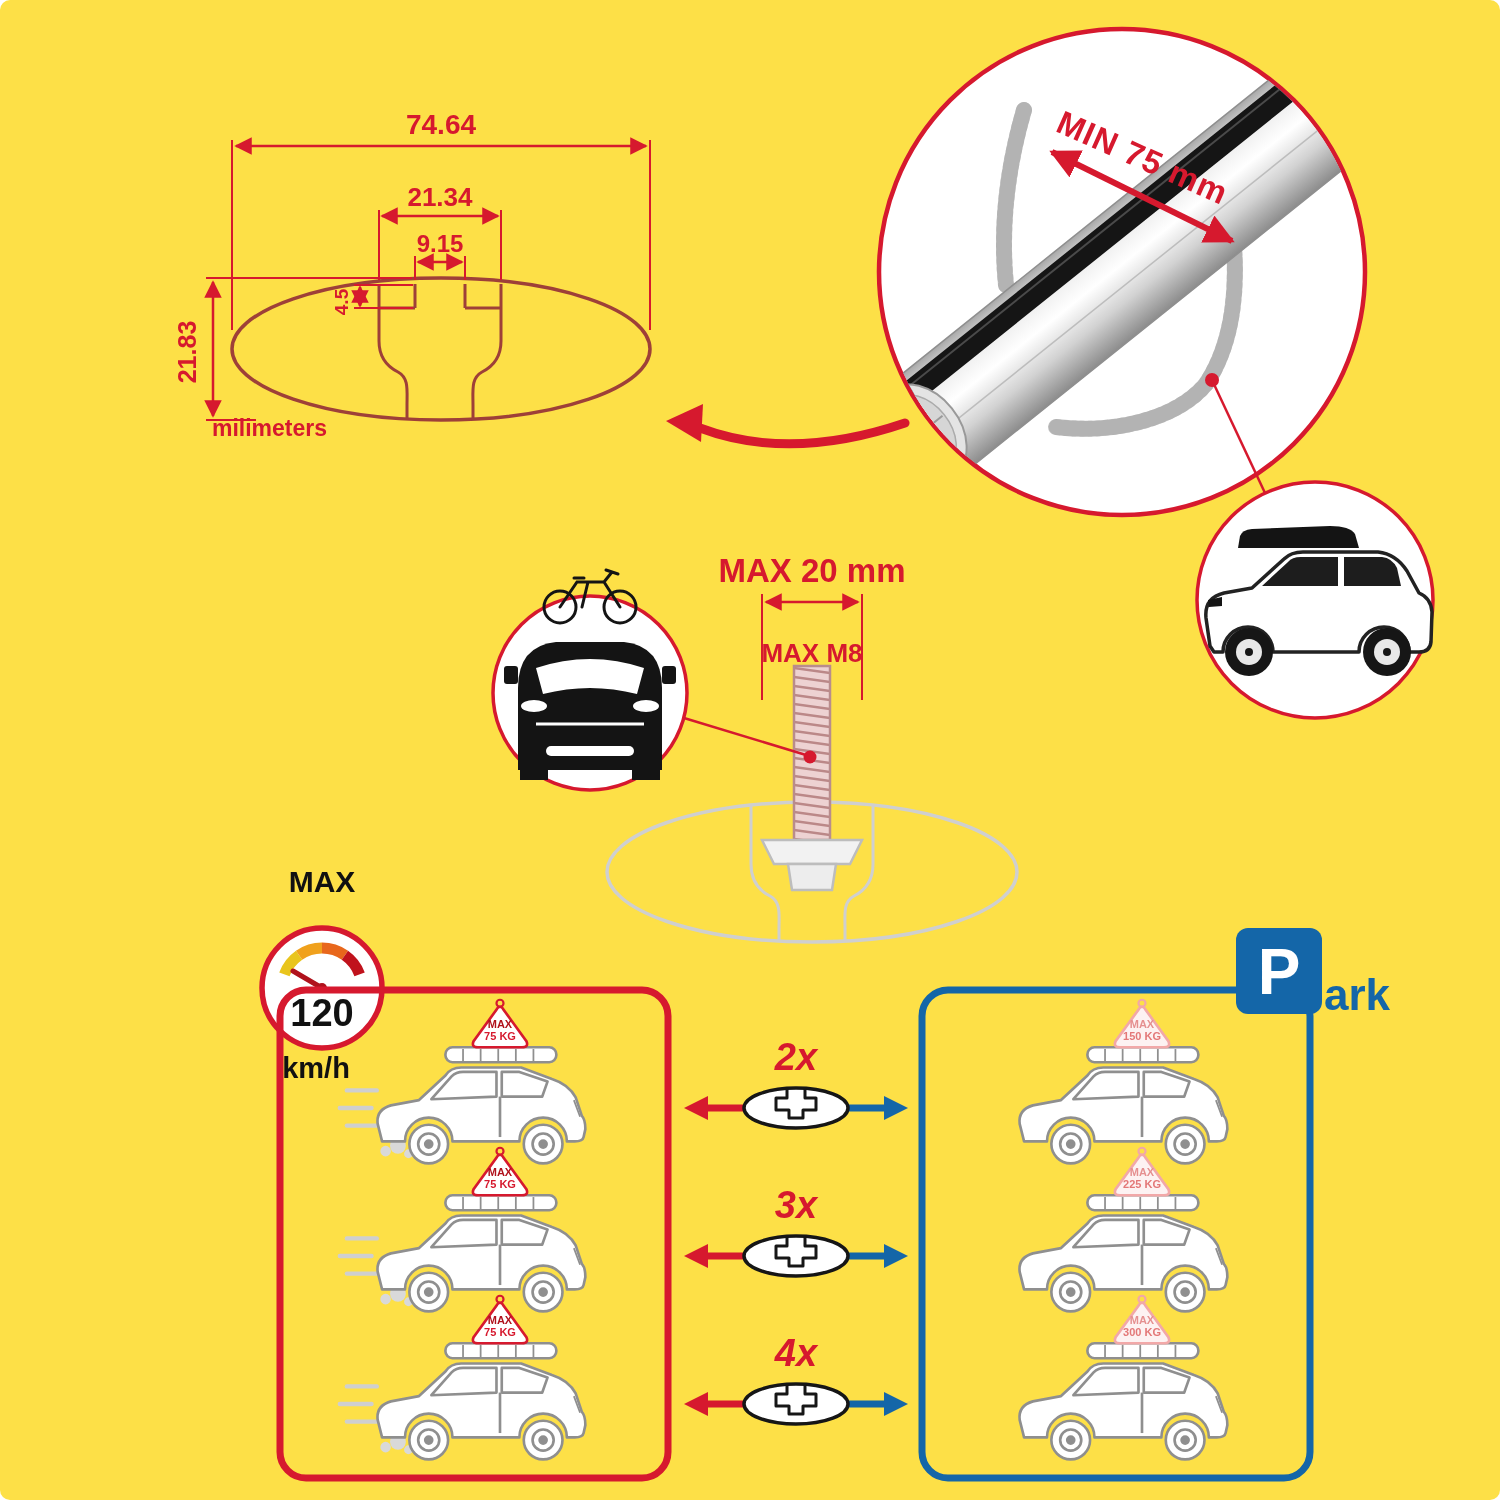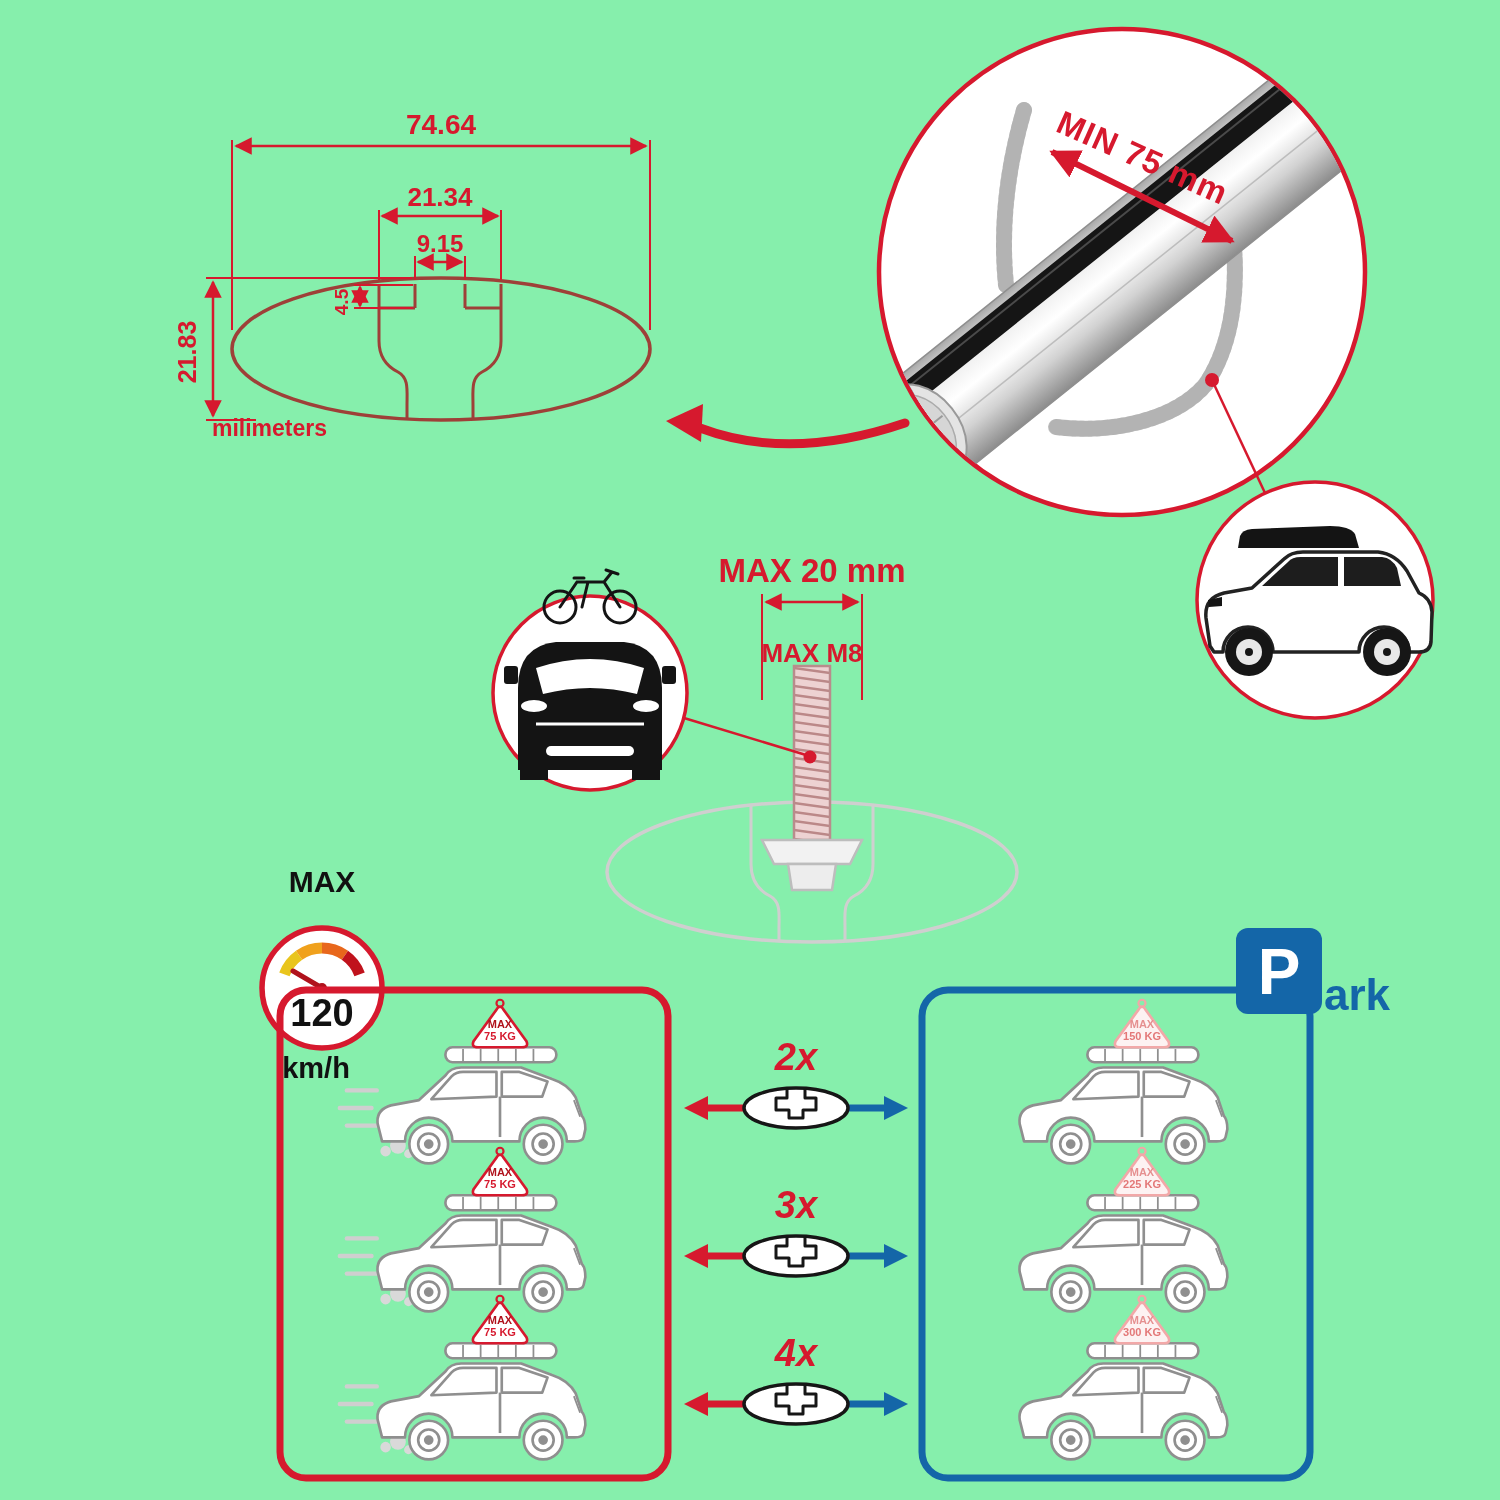--- a/index.html
+++ b/index.html
@@ -1,16 +1,16 @@
 <!DOCTYPE html>
 <html><head>
 <meta charset="utf-8">
 <style>
   html,body{margin:0;padding:0;background:#ffffff;}
-  .canvas{width:1500px;height:1500px;background:#86efac;position:relative;overflow:hidden;}
+  .canvas{width:1500px;height:1500px;background:#fde047;position:relative;overflow:hidden;border-radius:10px;}
   svg{display:block;}
   text{font-family:"Liberation Sans","DejaVu Sans",sans-serif;}
   .dimtxt{fill:#d6192e;font-weight:700;}
   .blk{fill:#111111;font-weight:800;}
 </style>
 </head>
 <body>
 
 <div class="canvas">
 <svg width="1500" height="1500" viewBox="0 0 1500 1500">

